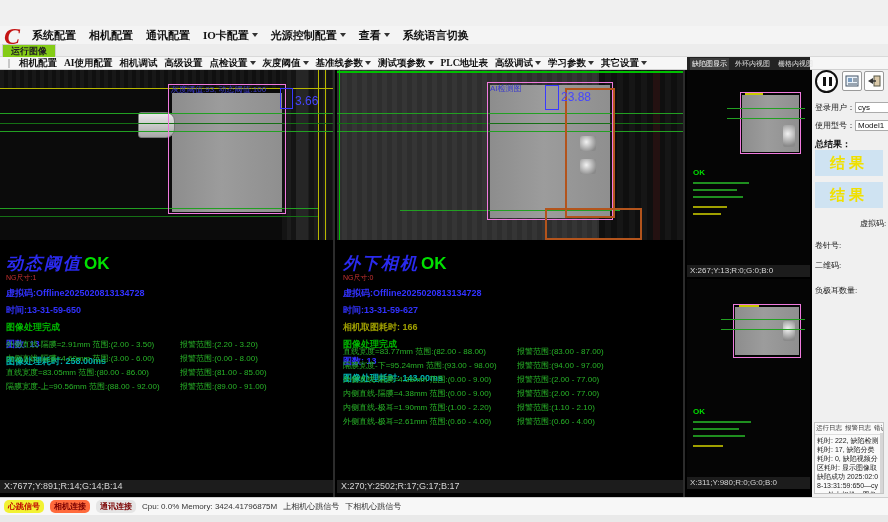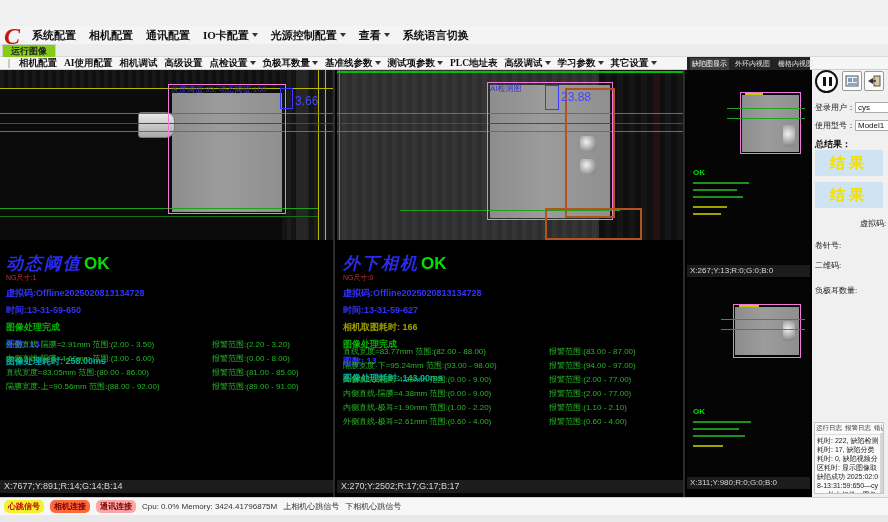--- a/index.html
+++ b/index.html
@@ -64,21 +64,21 @@
   .rtitle .ok{ font:bold 17px "Liberation Sans", sans-serif; color:#00e000; margin-left:2px; }
   .ng{ font-size:7px; color:#c83232; margin-top:-2px; }
   .rl{ font-size:9px; font-weight:bold; margin-top:4px; white-space:nowrap; }
   .rl.blue{ color:#3232ff; } .rl.grn{ color:#00b400; } .rl.cyan{ color:#00b4b4; } .rl.yel{ color:#a0a000; }
 
   .mrows{ position:absolute; left:6px; width:330px; }
   .panel.left .mrows{ top:265px; }
   .panel.mid .mrows{ top:272px; }
   .mrow{ height:14px; line-height:14px; white-space:nowrap; }
   .mrow .m{ display:inline-block; width:174px; font-size:8px; color:#28b428; }
-  .mrow .a{ display:inline-block; font-size:8px; color:#28b428;margin-left:32px; }
+  .mrow .a{ display:inline-block; font-size:8px; color:#28b428; }
 
   .coordbar{ position:absolute; left:0; right:0; top:410px; height:13px; background:#1c1c1c;
              color:#d6d6d6; font-size:9px; line-height:13px; padding-left:4px; white-space:nowrap; }
 
   
   .thumbtabs{ position:absolute; left:687px; top:57px; width:123px; height:13px; background:#232323;
               display:flex; align-items:center; gap:4px; padding-left:3px; }
   .thumbtabs .tt{ font-size:7px; color:#e0e0e0; padding:1px 2px; cursor:default; white-space:nowrap; }
   .thumbtabs .tt.sel{ background:#3c3c3c; color:#fff; }
   .thumbs{ position:absolute; left:687px; top:0; width:123px; height:427px; background:#000; }
@@ -110,21 +110,21 @@
   .logtabs span{ font-size:6.5px; color:#333; white-space:nowrap; }
   .logtext{ font-size:7px; line-height:9px; color:#222; padding:1px 2px; word-break:break-all; }
   .logscroll{ position:absolute; right:0; top:10px; width:3px; height:60px; background:#d6d6d6; }
 
   
   .statusbar{ position:absolute; left:0; top:497px; width:888px; height:18px; background:#f7f7f7;
               border-top:1px solid #cfcfcf; display:flex; align-items:center; gap:6px; padding-left:4px; }
   .badge{ font-size:8px; font-weight:bold; padding:1px 4px; border-radius:5px; white-space:nowrap; }
   .badge.hb{ background:#f2f233; color:#c00000; }
   .badge.cam{ background:#ff6a3c; color:#7a0000; }
-  .badge.com{ background:#fca5a5; color:#7a0000; }
+  .badge.com{ background:#e5e5e5; color:#7a0000; }
   .sbtext{ font-size:8px; color:#333; white-space:nowrap; }
   .bottomfill{ position:absolute; left:0; top:515px; width:888px; height:7px; background:#e9e9e9; }
 </style>
 </head>
 <body>
 
 <div class="app">
 
 
   <div class="menubar">
@@ -173,21 +173,21 @@
         <span>相机调试</span>
       </span>
     <span class="ti">
         <span>高级设置</span>
       </span>
     <span class="ti">
         <span>点检设置</span>
         <span class="caret"></span>
       </span>
     <span class="ti">
-        <span>负极耳数量</span>
+        <span>灰度阈值</span>
         <span class="caret"></span>
       </span>
     <span class="ti">
         <span>基准线参数</span>
         <span class="caret"></span>
       </span>
     <span class="ti">
         <span>测试项参数</span>
         <span class="caret"></span>
       </span>

